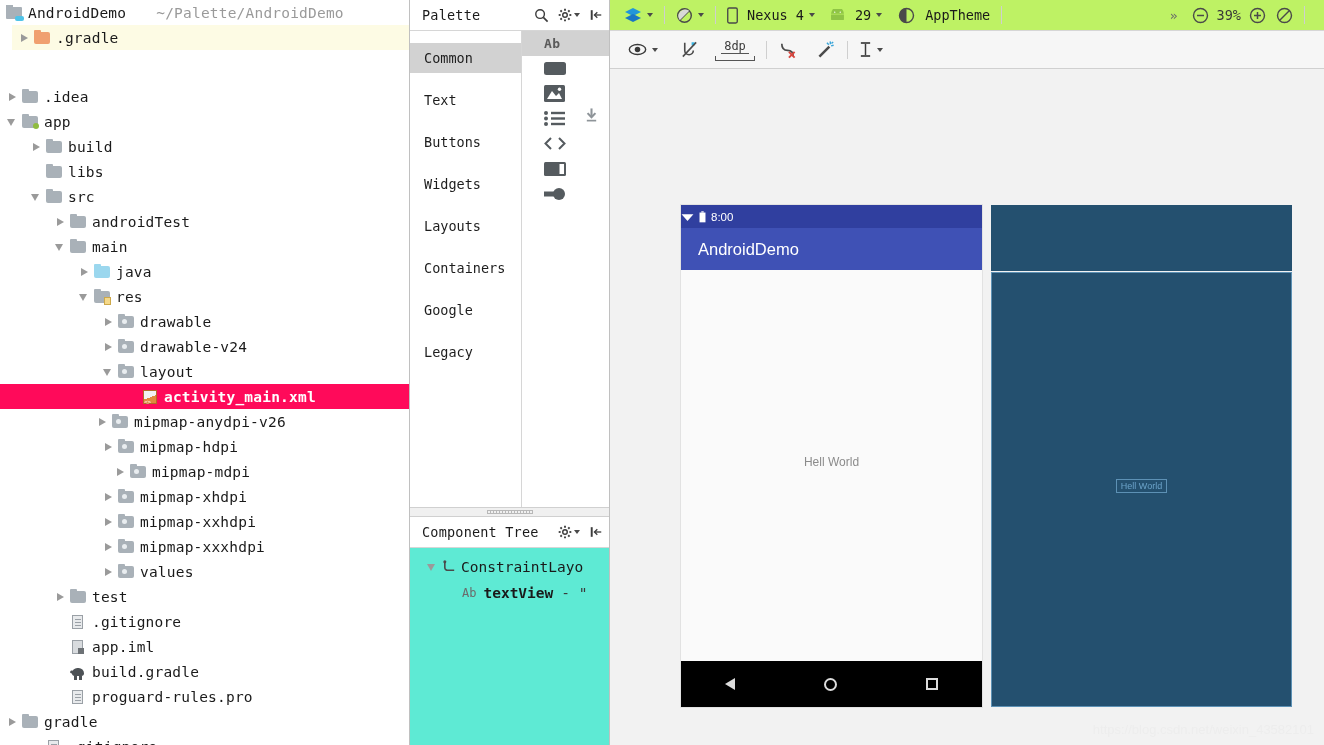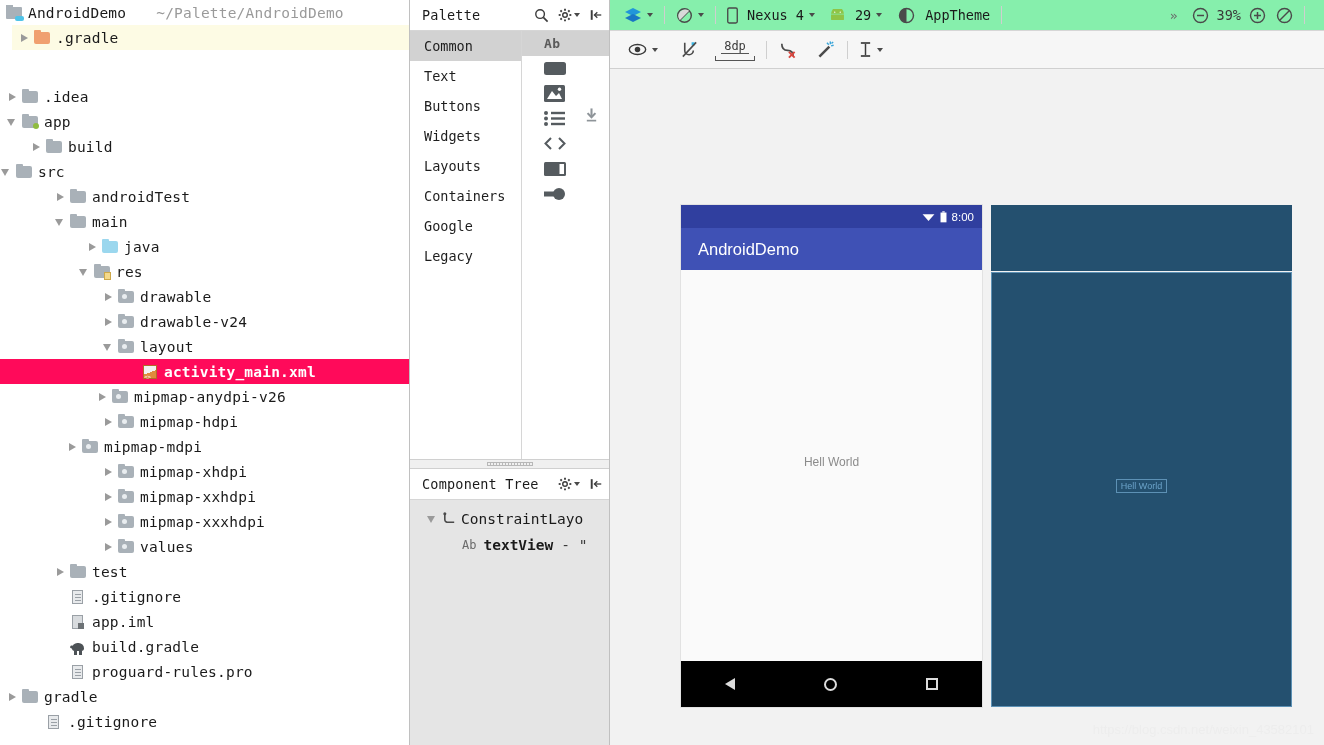--- a/index.html
+++ b/index.html
@@ -142,21 +142,21 @@
     height:31px; flex:0 0 31px; display:flex; align-items:center;
     padding:0 6px 0 12px; background:#ffffff; border-bottom:1px solid #d6d6d6;
     font-size:13.5px; color:#1a1a1a;
   }
   .panel-head .ph-title{ flex:1; letter-spacing:0.2px; }
   .hd-icons{ display:flex; align-items:center; gap:9px; }
   .palette-body{ display:flex; flex:1 1 auto; overflow:hidden; }
   .cat-col{ width:112px; border-right:1px solid #d6d6d6; background:#fff; }
   .cat-item{
     height:30px; display:flex; align-items:center; padding-left:14px;
-    font-size:13.5px; color:#1d1d1d;
+    font-size:13.5px; color:#1d1d1d;margin-top:12px;
   }
   .cat-item.sel{ background:#d2d2d2; }
   .widget-col{ flex:1; background:#fff; position:relative; }
   .widget-item{
     height:25px; display:flex; align-items:center; padding-left:22px;
   }
   .widget-item.sel{ background:#d2d2d2; }
   .wlabel{ font-size:13px; color:#5a5a5a; font-weight:600; letter-spacing:0.5px;}
   .dl-icon{ position:absolute; right:10px; top:76px; }
 
@@ -164,34 +164,34 @@
     height:10px; flex:0 0 10px; background:#f0f0f0;
     border-top:1px solid #d0d0d0; border-bottom:1px solid #d0d0d0;
     display:flex; align-items:center; justify-content:center;
   }
   .splitter .grip{
     width:46px; height:4px;
     background:
       repeating-linear-gradient(90deg,#b8b8b8 0 1px, transparent 1px 3px),
       repeating-linear-gradient(0deg,#b8b8b8 0 1px, transparent 1px 3px);
   }
-  .ctree-body{ flex:1 1 auto; background:#e5e5e5; overflow:hidden; padding-top:6px; }
+  .ctree-body{ flex:1 1 auto; background:#5eead4; overflow:hidden; padding-top:6px; }
   .ctree-row{
     height:26px; display:flex; align-items:center; white-space:nowrap;
     font-size:14.5px; color:#1a1a1a;
   }
 
   
   .design-area{
     flex:1 1 auto; height:745px; display:flex; flex-direction:column;
     background:#f2f2f2; position:relative; overflow:hidden;
   }
   .toolbar{
     height:31px; flex:0 0 31px; display:flex; align-items:center;
-    background:#86efac; border-bottom:1px solid #d6d6d6; padding:0 8px;
+    background:#bef264; border-bottom:1px solid #d6d6d6; padding:0 8px;
   }
   .toolbar2{
     height:38px; flex:0 0 38px; display:flex; align-items:center;
     background:#f6f6f6; border-bottom:1px solid #d0d0d0; padding:0 18px;
   }
   .tb-sep{ width:1px; height:18px; background:#cfcfcf; margin:0 11px; }
   .tb-item{ display:flex; align-items:center; gap:5px; font-size:13.5px; color:#1a1a1a; }
   .caret{
     width:0;height:0;border-left:3.5px solid transparent;border-right:3.5px solid transparent;
     border-top:4.5px solid #4a4a4a;
@@ -201,21 +201,21 @@
 
   .canvas{ flex:1 1 auto; position:relative; }
 
   
   .device{
     position:absolute; left:71px; top:136px; width:301px; height:502px;
     background:#fafafa; box-shadow:0 0 0 1px #e2e2e2;
   }
   .statusbar{
     height:23px; background:#303f9f; display:flex; align-items:center;
-    justify-content:flex-end; padding-right:8px; gap:5px;
+    justify-content:flex-start; padding-right:8px; gap:5px;
   }
   .sb-time{ color:#fff; font-size:11.5px; font-family:"Liberation Sans",sans-serif; }
   .appbar{
     height:42px; background:#3f51b5; display:flex; align-items:center; padding-left:17px;
   }
   .appbar-title{
     color:#ffffff; font-size:16.5px; font-family:"Liberation Sans",sans-serif;
   }
   .content{
     position:absolute; top:65px; left:0; right:0; bottom:46px;
@@ -293,42 +293,49 @@
           </span>
           <span class="tlabel">app</span>
         </div>
         <div class="tree-row" style="padding-left: 30px;">
           <span class="arrow right"></span>
           <span class="icon-slot">
             <span class="i-folder"></span>
           </span>
           <span class="tlabel">build</span>
         </div>
-        <div class="tree-row" style="">
+        <div class="tree-row" style="padding-left: 30px;">
+          <span class="arrow "></span>
+          <span class="icon-slot">
+            <span class="i-folder"></span>
+          </span>
+          <span class="tlabel">libs</span>
+        </div>
+        <div class="tree-row" style="padding-left: 30px;">
           <span class="arrow down"></span>
           <span class="icon-slot">
             <span class="i-folder"></span>
           </span>
           <span class="tlabel">src</span>
         </div>
         <div class="tree-row" style="padding-left: 54px;">
           <span class="arrow right"></span>
           <span class="icon-slot">
             <span class="i-folder"></span>
           </span>
           <span class="tlabel">androidTest</span>
         </div>
         <div class="tree-row" style="padding-left: 54px;">
           <span class="arrow down"></span>
           <span class="icon-slot">
             <span class="i-folder"></span>
           </span>
           <span class="tlabel">main</span>
         </div>
-        <div class="tree-row" style="padding-left: 78px; margin-left: 8px;">
+        <div class="tree-row" style="padding-left: 78px;">
           <span class="arrow right"></span>
           <span class="icon-slot">
             <span class="i-folder blue"></span>
           </span>
           <span class="tlabel">java</span>
         </div>
         <div class="tree-row" style="padding-left: 78px;">
           <span class="arrow down"></span>
           <span class="icon-slot">
             <span class="i-folder">
@@ -382,21 +389,21 @@
         </div>
         <div class="tree-row" style="padding-left: 102px;">
           <span class="arrow right"></span>
           <span class="icon-slot">
             <span class="i-folder">
               <span class="dot"></span>
             </span>
           </span>
           <span class="tlabel">mipmap-hdpi</span>
         </div>
-        <div class="tree-row" style="padding-left: 66px;">
+        <div class="tree-row" style="padding-left: 114px;">
           <span class="arrow right"></span>
           <span class="icon-slot">
             <span class="i-folder">
               <span class="dot"></span>
             </span>
           </span>
           <span class="tlabel">mipmap-mdpi</span>
         </div>
         <div class="tree-row" style="padding-left: 102px;">
           <span class="arrow right"></span>

